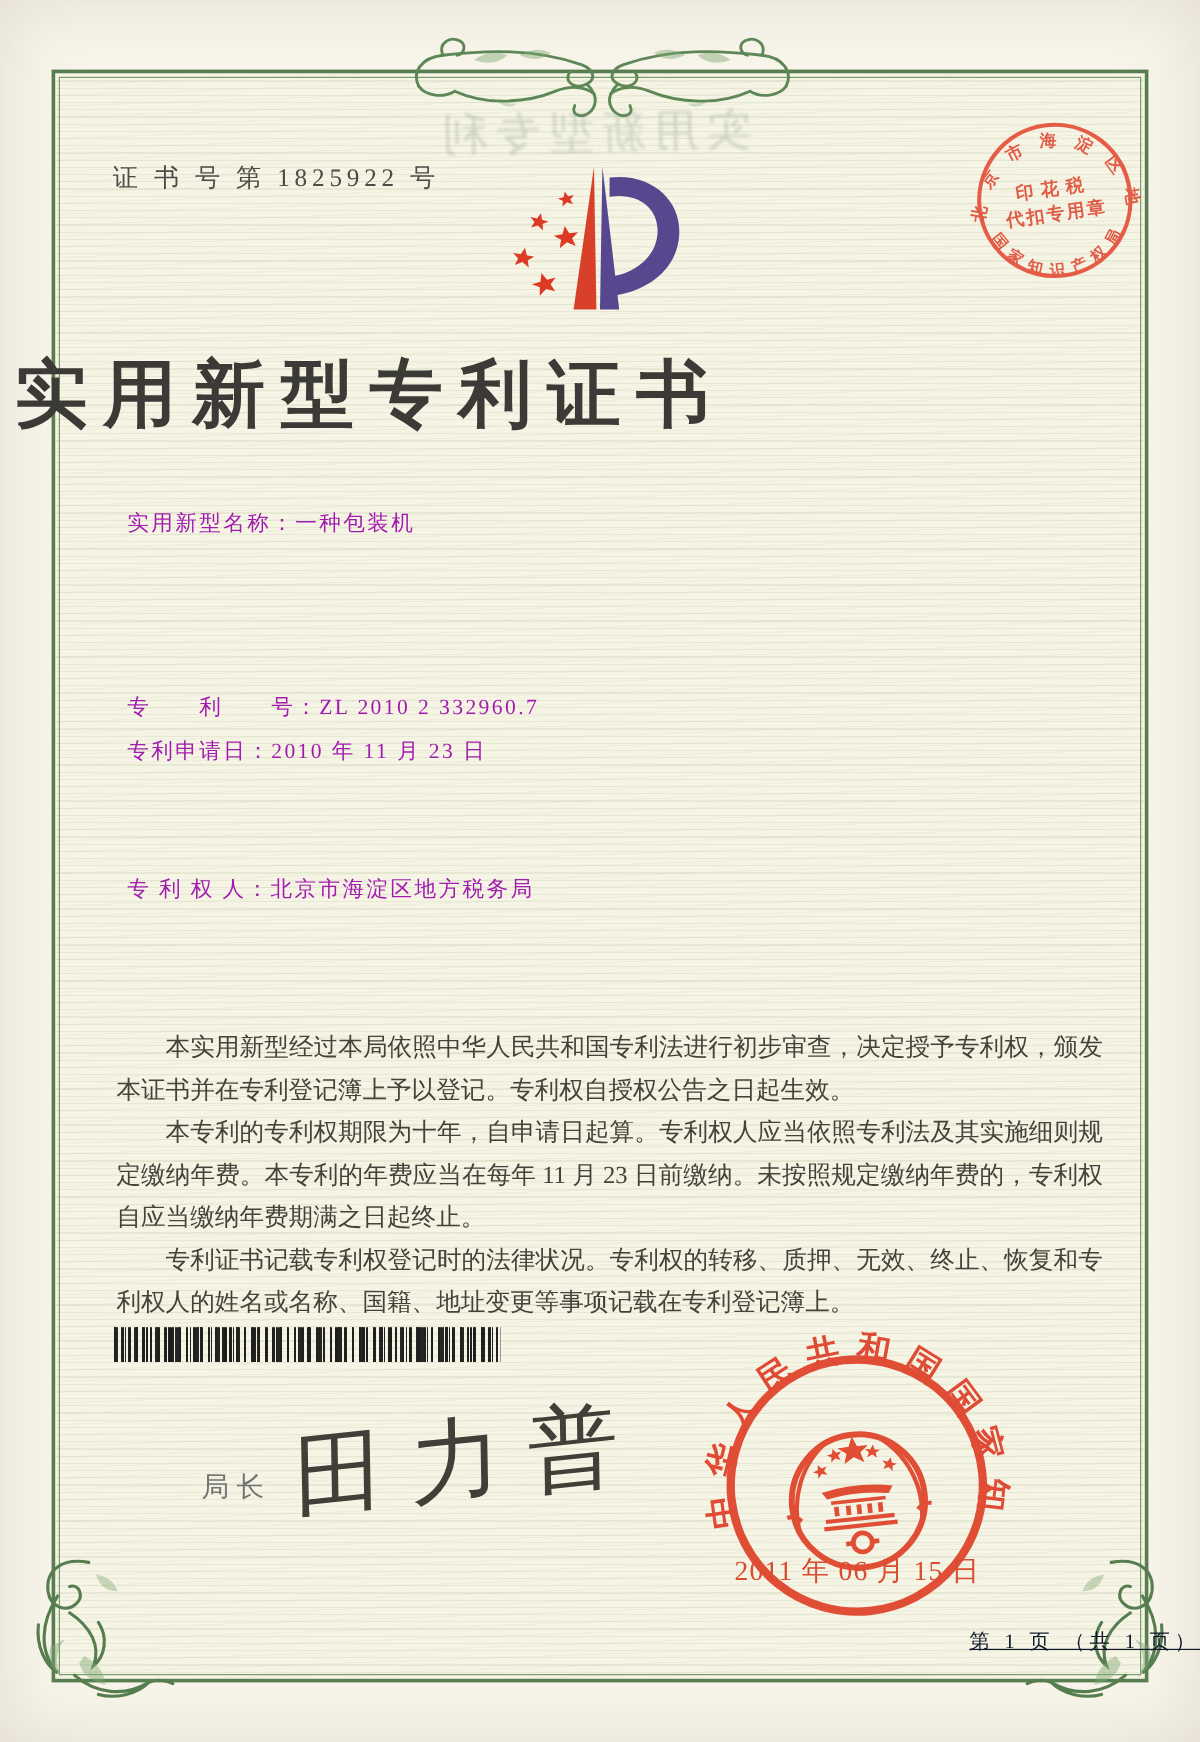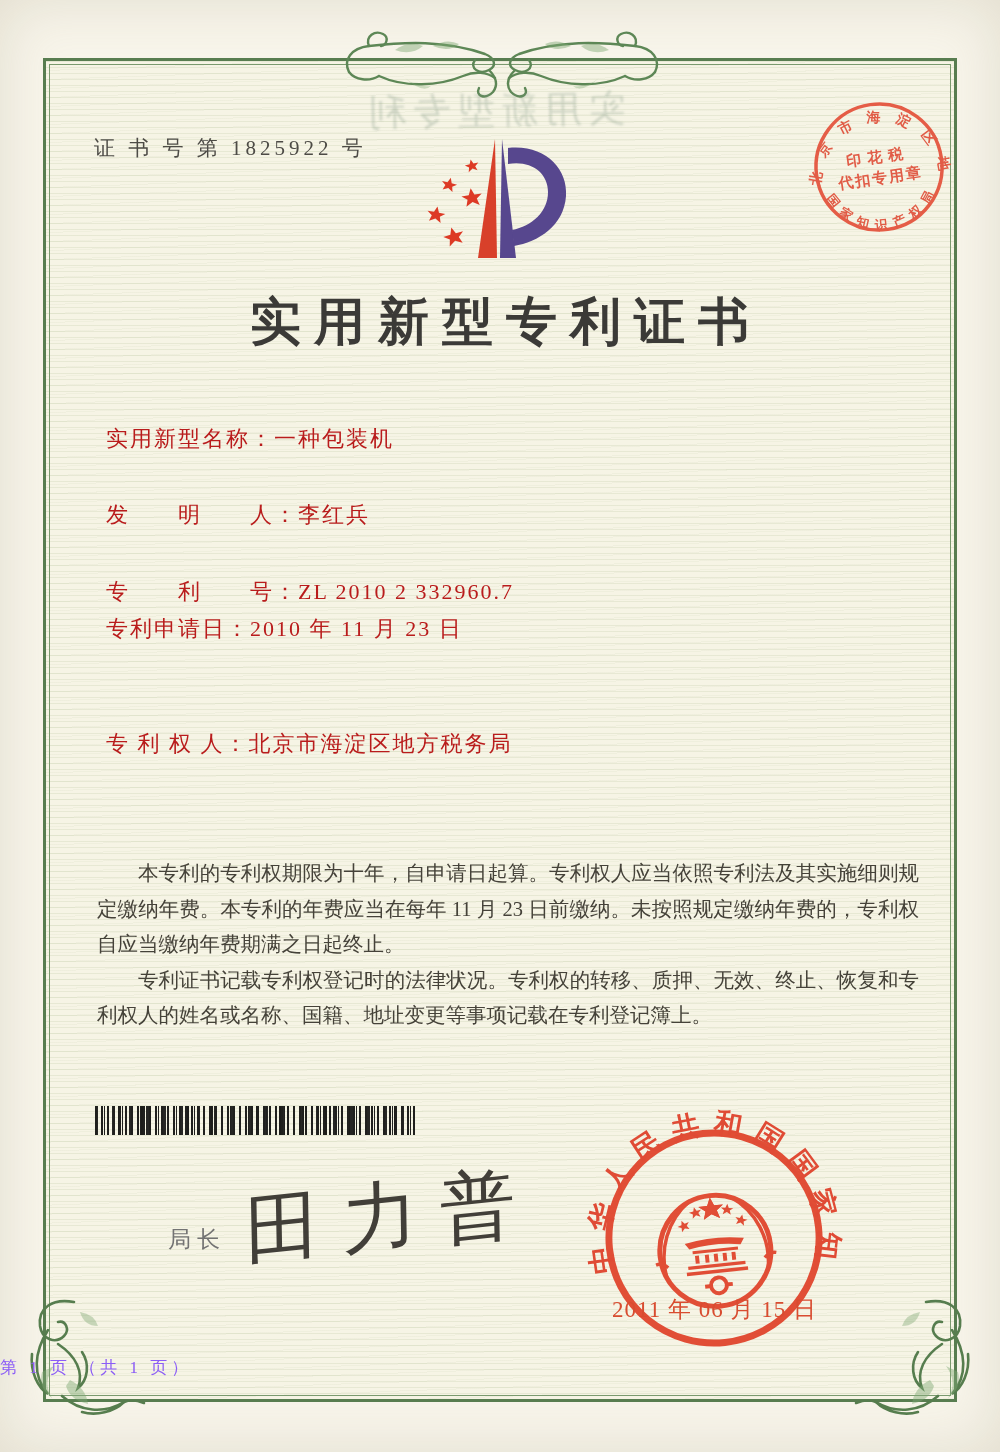--- a/index.html
+++ b/index.html
@@ -19,41 +19,41 @@
   }
   .frame::before{
     content:""; position:absolute; inset:3px; border:1px solid #7a9a6e; pointer-events:none;
   }
   .abs{position:absolute;}
   .ghost-title{
     left:362px; top:86px; font-size:37px; letter-spacing:7px; color:rgba(128,148,132,.32);
     transform:scaleX(-1) rotate(1deg); filter:blur(1.2px); white-space:nowrap;
   }
   .cert-number{ left:94px; top:134px; font-size:21px; letter-spacing:4px; color:#4d4b46;}
-  .doc-title{ left:0; right:0; top:288px; text-align:center; font-size:51px; font-weight:600;
+  .doc-title{ left:0; right:0; top:288px; font-size:61px; font-weight:600;
     letter-spacing:13px; color:#3b3a37;padding-left:12px; }
-  .field-row{ left:106px; font-size:22px; letter-spacing:2px; color:#b91c1c; white-space:nowrap;}
+  .field-row{ left:106px; font-size:18px; letter-spacing:2px; color:#a21caf; white-space:nowrap;}
   .paragraphs{ left:97px; top:856px; width:822px; font-size:20.5px; line-height:35.5px;
     color:#454239; text-align:justify;}
   .paragraphs p{margin:0; text-indent:2em;}
   .barcode{
     left:95px; top:1106px; width:322px; height:29px;
     background-image:
       repeating-linear-gradient(90deg,#20201e 0 2px, rgba(0,0,0,0) 2px 6px),
       repeating-linear-gradient(90deg,#20201e 0 1px, rgba(0,0,0,0) 1px 9px),
       repeating-linear-gradient(90deg,#262624 0 3px, rgba(0,0,0,0) 3px 17px),
       repeating-linear-gradient(90deg,#1c1c1a 0 2px, rgba(0,0,0,0) 2px 23px);
   }
   .role-label{ left:168px; top:1224px; font-size:23px; letter-spacing:6px; color:#737373;}
   .sig-name{
     left:244px; top:1166px; font-size:76px; letter-spacing:22px; color:#33302b;
     transform:rotate(-6deg) skewX(-5deg); white-space:nowrap; opacity:.92;
   }
   .seal-date{ left:612px; top:1294px; font-size:23px; letter-spacing:1px; color:#d84c30; white-space:nowrap;}
-  .footer-line{ left:0; right:0; top:1356px; text-align:left; font-size:17px; letter-spacing:4px; color:#8b5cf6;}
+  .footer-line{ left:0; right:0; top:1356px; text-align:right; font-size:17px; letter-spacing:4px; color:#0f172a;text-decoration:underline;}
   .tax-stamp{ left:804px; top:92px; transform:rotate(-8deg); opacity:.92;}
   .office-seal{ left:600px; top:1124px; opacity:.94;}
   .logo-box{ left:416px; top:134px;}
   .orn-top{ left:335px; top:20px;}
   .orn-bl{ left:18px; top:1296px;}
   .orn-br{ left:854px; top:1296px; transform:scaleX(-1);}
   svg{display:block; overflow:visible;}
 </style>
 </head>
 <body>
@@ -136,34 +136,32 @@
     <text font-size="13" fill="#e0503a" letter-spacing="7" font-weight="bold">
       <textPath href="#taxArcBottom" startOffset="4">国家知识产权局</textPath>
     </text>
   </svg>
 
   <div class="abs doc-title">实用新型专利证书</div>
 
   <div class="abs field-row" style="top:424px">
     <span>实用新型名称：</span><span>一种包装机</span>
   </div>
-  <div class="abs field-row" style="top:500px">
-    <span>发　　明　　人：</span><span>李红兵</span>
-  </div>
   <div class="abs field-row" style="top:577px">
     <span>专　　利　　号：</span><span>ZL 2010 2 332960.7</span>
   </div>
   <div class="abs field-row" style="top:614px">
     <span>专利申请日：</span><span>2010 年 11 月 23 日</span>
   </div>
   <div class="abs field-row" style="top:729px">
     <span>专 利 权 人：</span><span>北京市海淀区地方税务局</span>
   </div>
 
   <div class="abs paragraphs">
+    <p>本实用新型经过本局依照中华人民共和国专利法进行初步审查，决定授予专利权，颁发本证书并在专利登记簿上予以登记。专利权自授权公告之日起生效。</p>
     <p>本专利的专利权期限为十年，自申请日起算。专利权人应当依照专利法及其实施细则规定缴纳年费。本专利的年费应当在每年 11 月 23 日前缴纳。未按照规定缴纳年费的，专利权自应当缴纳年费期满之日起终止。</p>
     <p>专利证书记载专利权登记时的法律状况。专利权的转移、质押、无效、终止、恢复和专利权人的姓名或名称、国籍、地址变更等事项记载在专利登记簿上。</p>
   </div>
 
   <div class="abs barcode"></div>
 
   <div class="abs role-label">局长</div>
   <div class="abs sig-name">田力普</div>
 
   <svg class="abs office-seal" width="228" height="228" viewBox="0 0 230 230">

